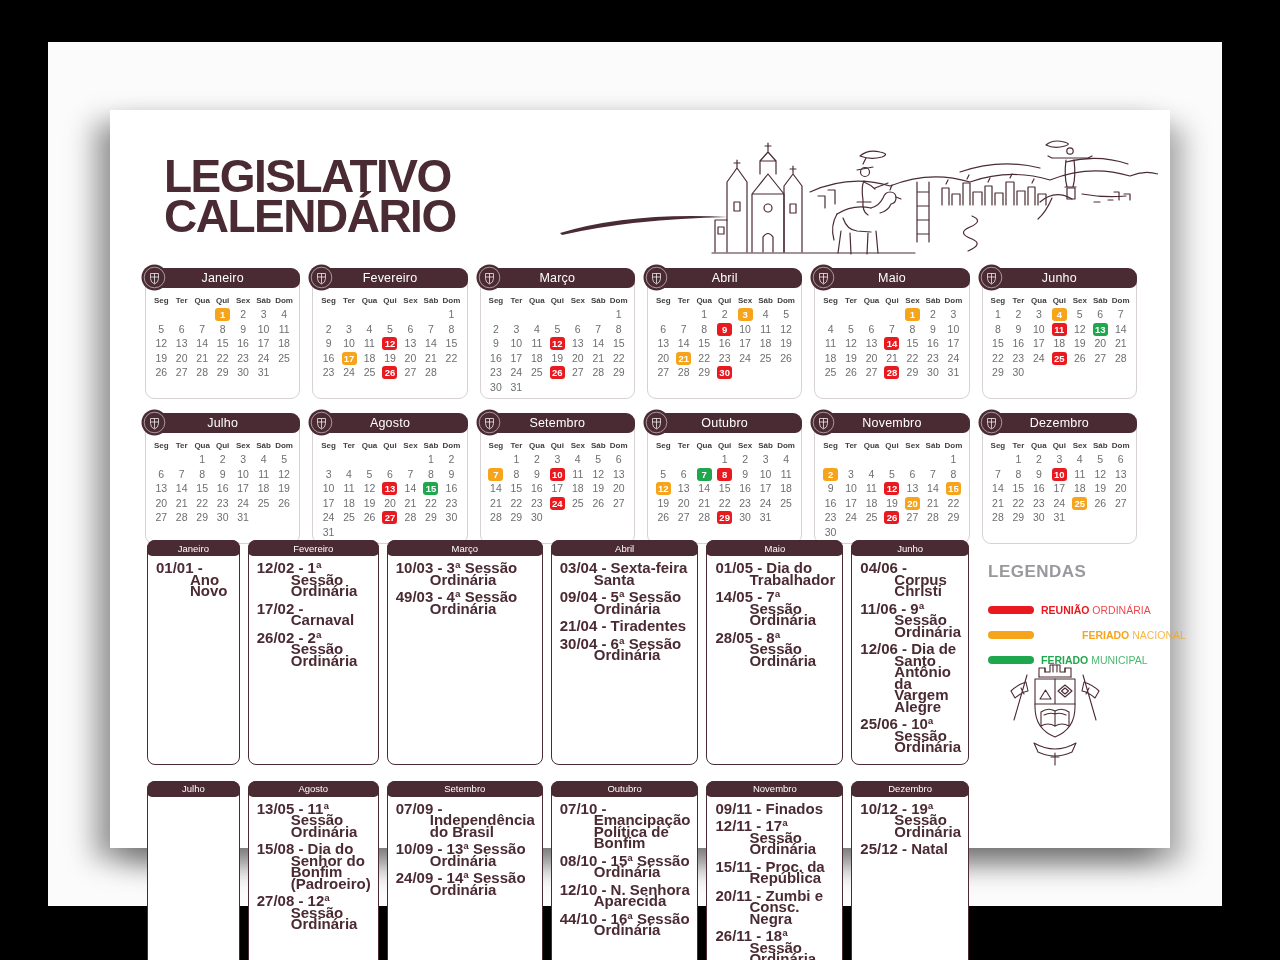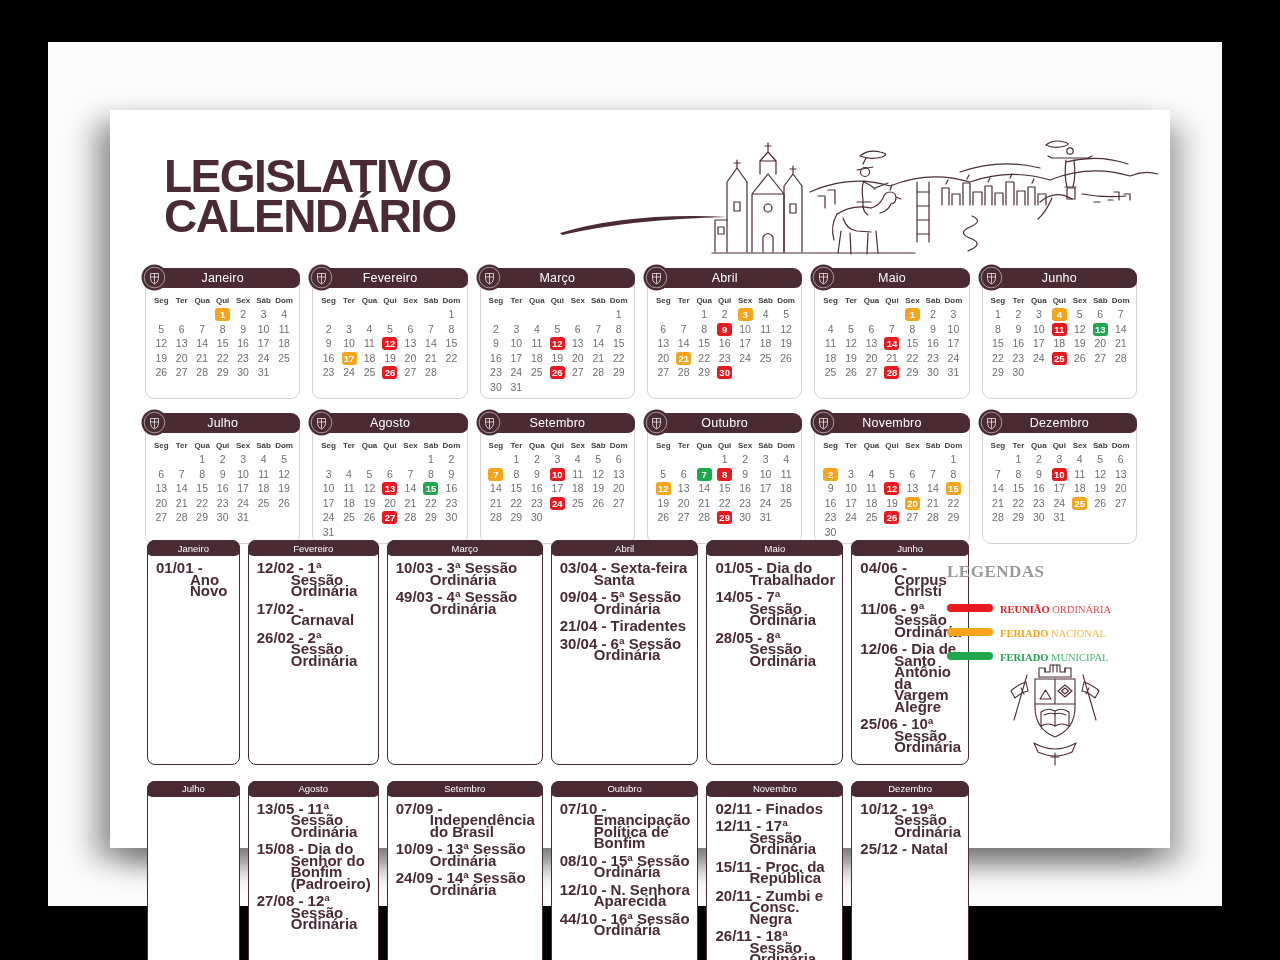--- a/index.html
+++ b/index.html
@@ -44,24 +44,24 @@
   .event-box { position:relative; border:1px solid #4B2B33; border-radius:8px;
                min-height:94px; background:#fff; padding:21px 7px 5px 8px; }
   .ev-header { position:absolute; left:-1px; right:-1px; top:-1px; height:16px;
                background:#4B2B33; border-radius:8px 8px 5px 5px;
                display:flex; align-items:center; justify-content:center; }
   .ev-title { color:#fff; font-size:9.5px; }
   .ev-item { font-size:15px; font-weight:bold; color:#4B2B33; line-height:11.5px;
              margin-bottom:6px; padding-left:34px; text-indent:-34px; }
 
   
-  .legend { position:absolute; left:837px; top:452px; width:176px;font-family:Liberation Serif, serif; }
+  .legend { position:absolute; left:878px; top:452px; width:176px; }
   .legend-title { color:#97999C; font-size:17px; font-weight:bold; letter-spacing:.5px;
                   margin-bottom:22px; }
-  .legend-row { display:flex; align-items:flex-start; margin-bottom:13px; }
+  .legend-row { display:flex; align-items:center; margin-bottom:13px; }
   .legend-pill { width:46px; height:8px; border-radius:4px; margin-right:7px; flex:0 0 auto; }
   .legend-label { font-size:10.5px; font-weight:bold; white-space:nowrap; }
   .legend-label .rest { font-weight:normal; opacity:.8; }
   .coat { position:absolute; left:895px; top:548px; }
 </style>
 </head>
 <body>
 
 <div class="stage">
   <div class="mat"></div>
@@ -855,21 +855,21 @@
           </div>
           <div class="ev-item">07/10 - Emancipação Política de Bonfim</div>
           <div class="ev-item">08/10 - 15ª Sessão Ordinária</div>
           <div class="ev-item">12/10 - N. Senhora Aparecida</div>
           <div class="ev-item">44/10 - 16ª Sessão Ordinária</div>
         </div>
         <div class="event-box">
           <div class="ev-header">
             <span class="ev-title">Novembro</span>
           </div>
-          <div class="ev-item">02/11 - Finados</div>
+          <div class="ev-item">09/11 - Finados</div>
           <div class="ev-item">12/11 - 17ª Sessão Ordinária</div>
           <div class="ev-item">15/11 - Proc. da República</div>
           <div class="ev-item">20/11 - Zumbi e Consc. Negra</div>
           <div class="ev-item">26/11 - 18ª Sessão Ordinária</div>
         </div>
         <div class="event-box">
           <div class="ev-header">
             <span class="ev-title">Dezembro</span>
           </div>
           <div class="ev-item">10/12 - 19ª Sessão Ordinária</div>
@@ -879,21 +879,21 @@
 
     <div class="legend">
       <div class="legend-title">LEGENDAS</div>
       <div id="legend-items">
           <div class="legend-row">
             <span class="legend-pill" style="background: rgb(232, 25, 31);"></span>
             <span class="legend-label" style="color: rgb(232, 25, 31);"><b>REUNIÃO </b><span class="rest">ORDINÁRIA</span></span>
           </div>
           <div class="legend-row">
             <span class="legend-pill" style="background: rgb(246, 164, 28);"></span>
-            <span class="legend-label" style="color: rgb(246, 164, 28);"><b>FERIADO </b><span class="rest">NACIONAL</span></span>
+            <span class="legend-label" style="color: rgb(246, 164, 28); margin-left: 41px;"><b>FERIADO </b><span class="rest">NACIONAL</span></span>
           </div>
           <div class="legend-row">
             <span class="legend-pill" style="background: rgb(31, 167, 78);"></span>
             <span class="legend-label" style="color: rgb(31, 167, 78);"><b>FERIADO </b><span class="rest">MUNICIPAL</span></span>
           </div>
         </div>
     </div>
 
     <svg class="coat" width="100" height="112" viewBox="0 0 100 112" fill="none" stroke="#4B2B33" stroke-width="1.1" stroke-linecap="round" stroke-linejoin="round">
 

